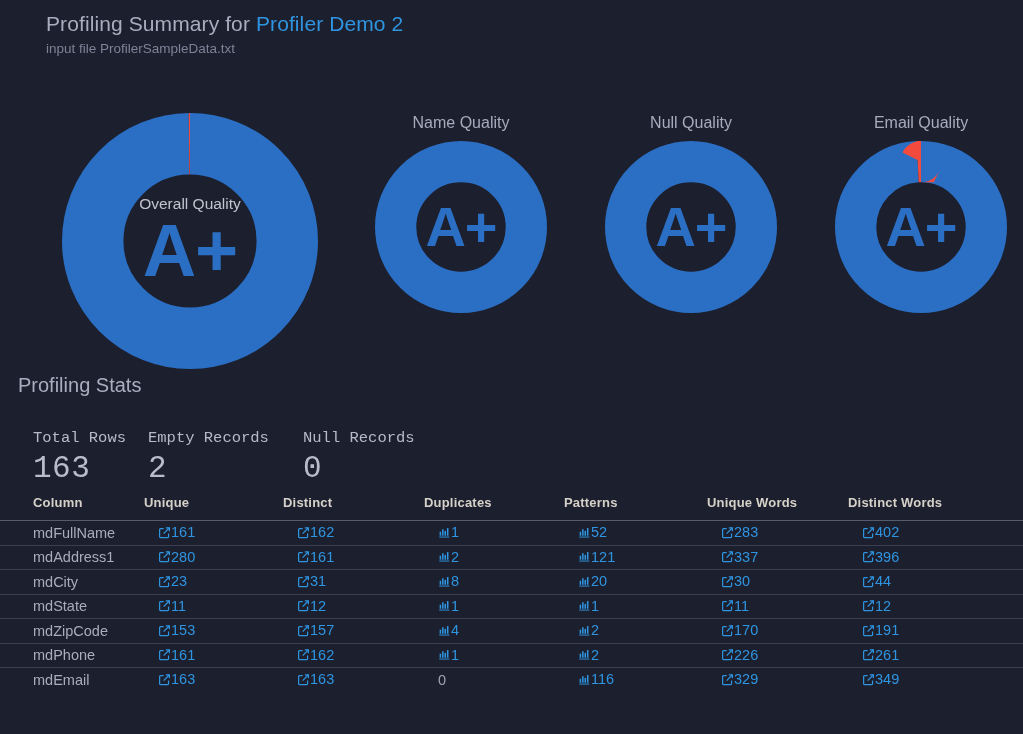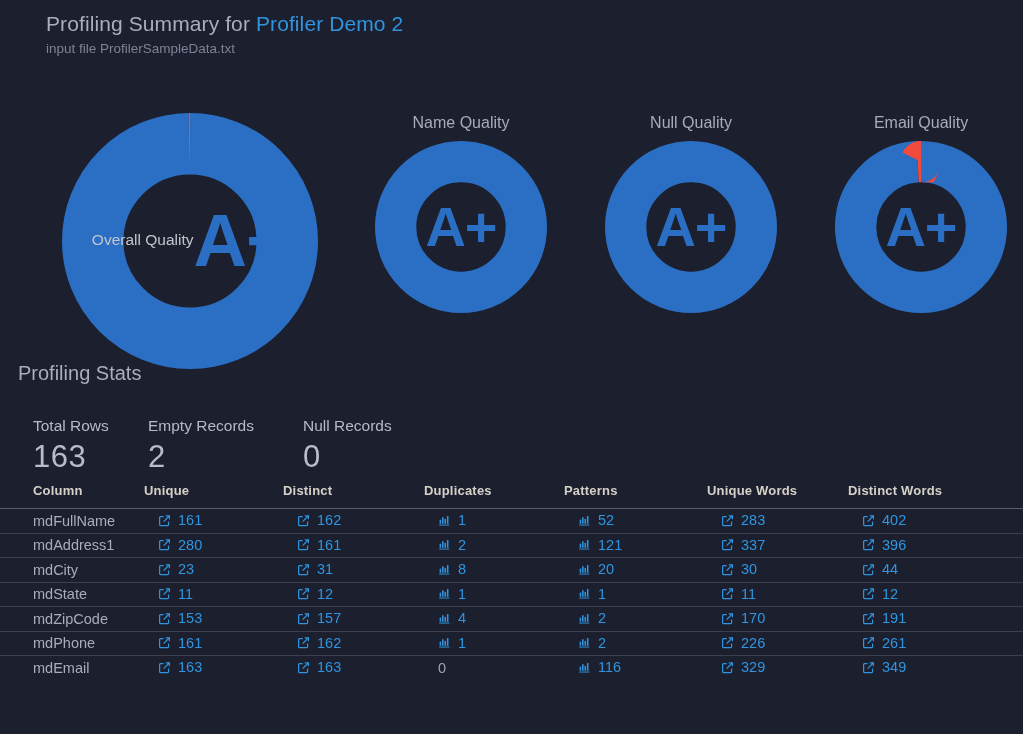--- a/index.html
+++ b/index.html
@@ -73,21 +73,21 @@
   .donut-card.name .donut-wrap,
   .donut-card.phone .donut-wrap,
   .donut-card.email .donut-wrap { width: 172px; height: 172px; }
 
   .donut-wrap svg { display: block; width: 100%; height: 100%; }
 
   .donut-center {
     position: absolute;
     left: 0; right: 0; top: 0; bottom: 0;
     display: flex;
-    flex-direction: row;
+    flex-direction: column;
     align-items: center;
     justify-content: center;
     pointer-events: none;
   }
   .donut-inner-label {
     font-size: 15.5px;
     color: #c2c4cd;
     line-height: 18px;
     margin-bottom: 2px;
   }
@@ -100,26 +100,27 @@
   .donut-card.name .donut-grade,
   .donut-card.phone .donut-grade,
   .donut-card.email .donut-grade { font-size: 56px; line-height: 56px; }
 
   
   .stats-heading {
     font-size: 20px;
     color: #a9adbe;
     font-weight: 400;
     padding-left: 18px;
-    margin-top: 10px;
+    margin-top: 22px;
   }
   .stats-row {
     display: flex;
     padding-left: 33px;
     margin-top: 30px;
+    font-family: Liberation Mono, monospace;
   }
   .stat-block { margin-right: 0; }
   .stat-block.total    { width: 115px; }
   .stat-block.empty    { width: 155px; }
   .stat-block.nulls    { width: 160px; }
   .stat-label {
     font-size: 15.5px;
     color: #b6bac8;
     line-height: 22px;
   }
@@ -161,21 +162,20 @@
   .col-distinct { width: 141px; }
   .col-dupes    { width: 140px; }
   .col-patterns { width: 143px; }
   .col-uwords   { width: 141px; }
   .col-dwords   { width: auto; }
 
   .cell-link {
     color: #2f95e0;
     display: inline-flex;
     align-items: center;
-    gap: 7px;
     cursor: pointer;
     text-decoration: none;
   }
   .cell-plain { color: #9fa3b2; }
 
   .icon { display: inline-block; flex: 0 0 auto; line-height: 0; }
   .icon svg { display: block; }
 
   .cell-name { color: #a9adbb; font-size: 14.5px; }
 </style>

